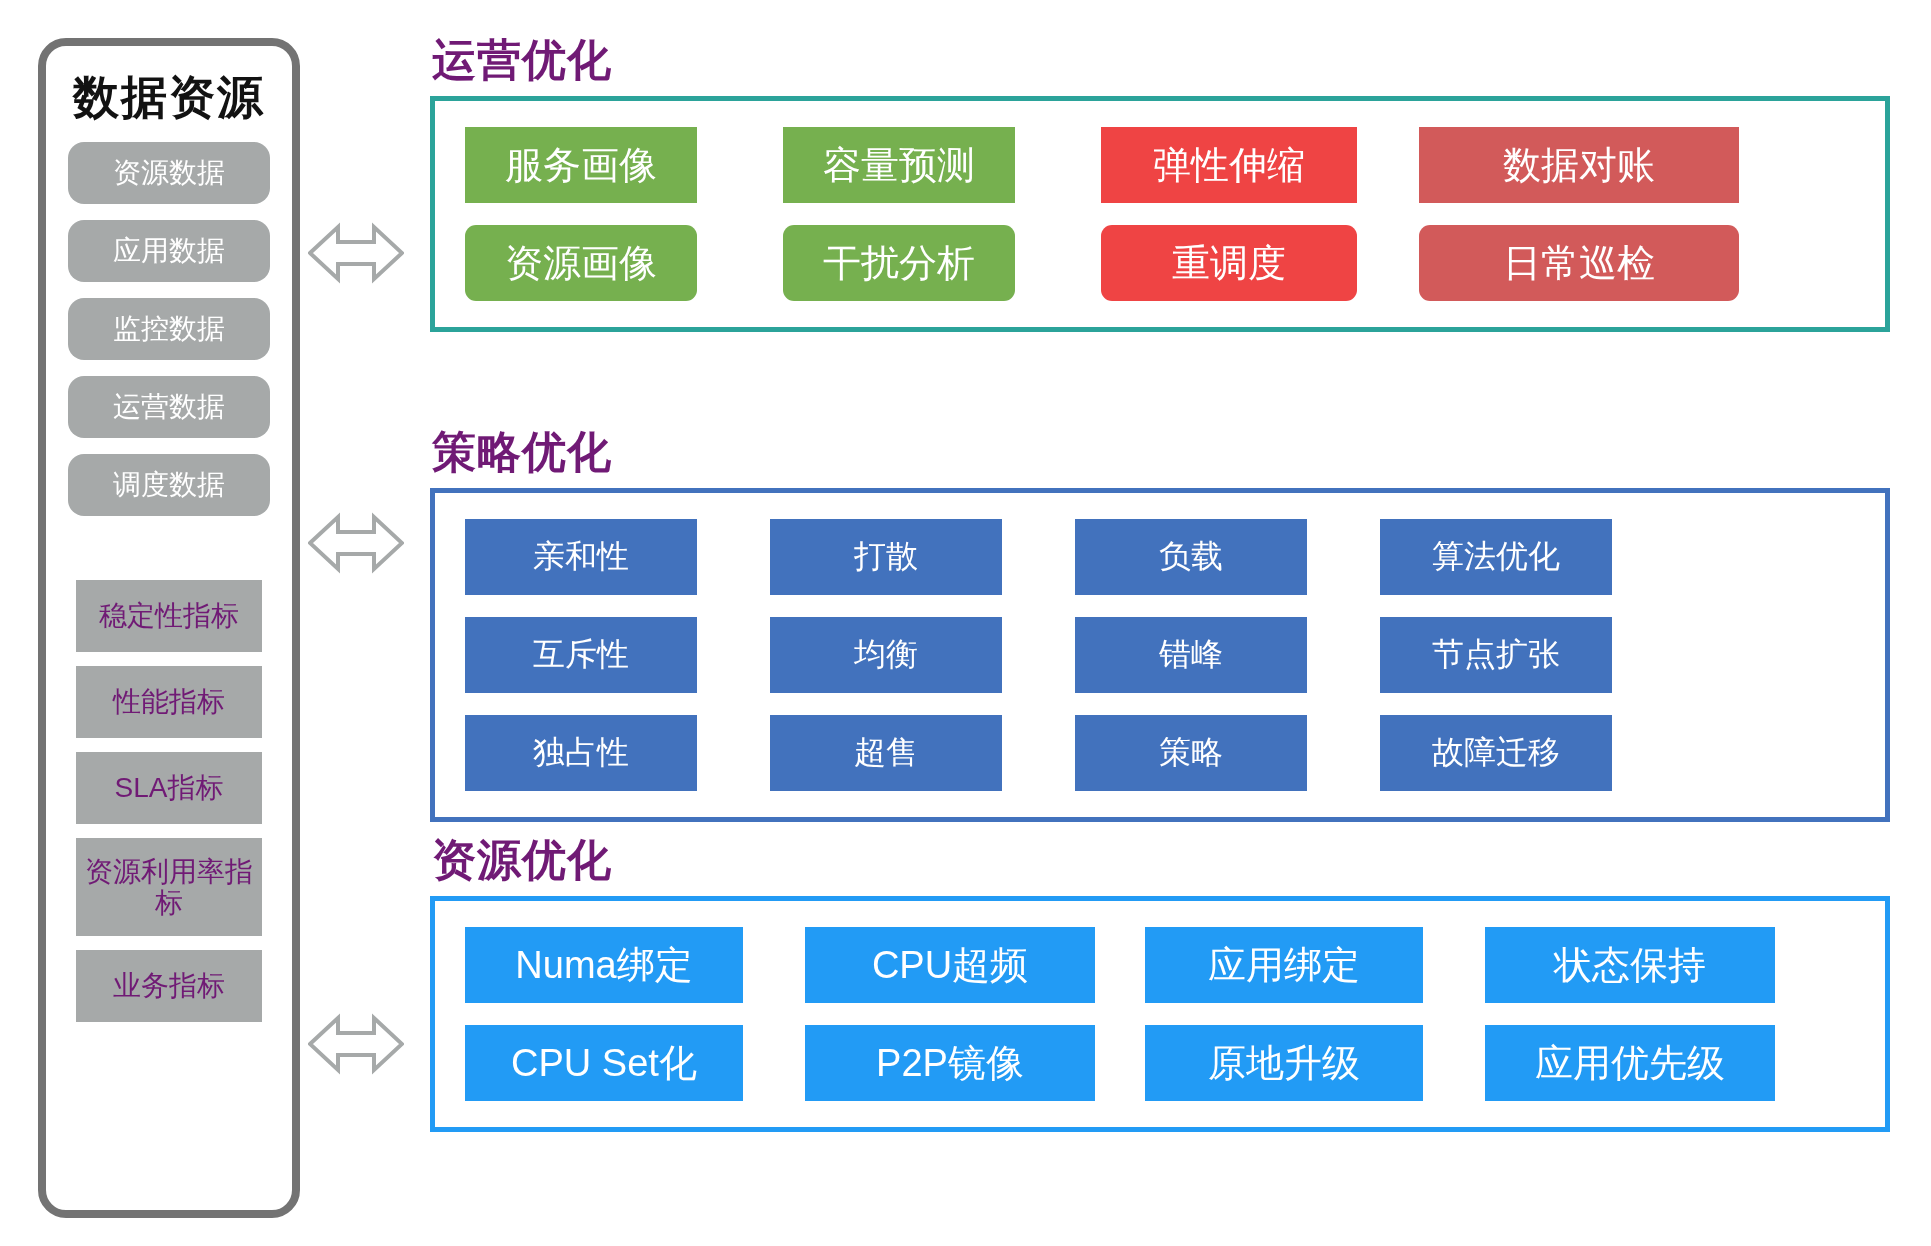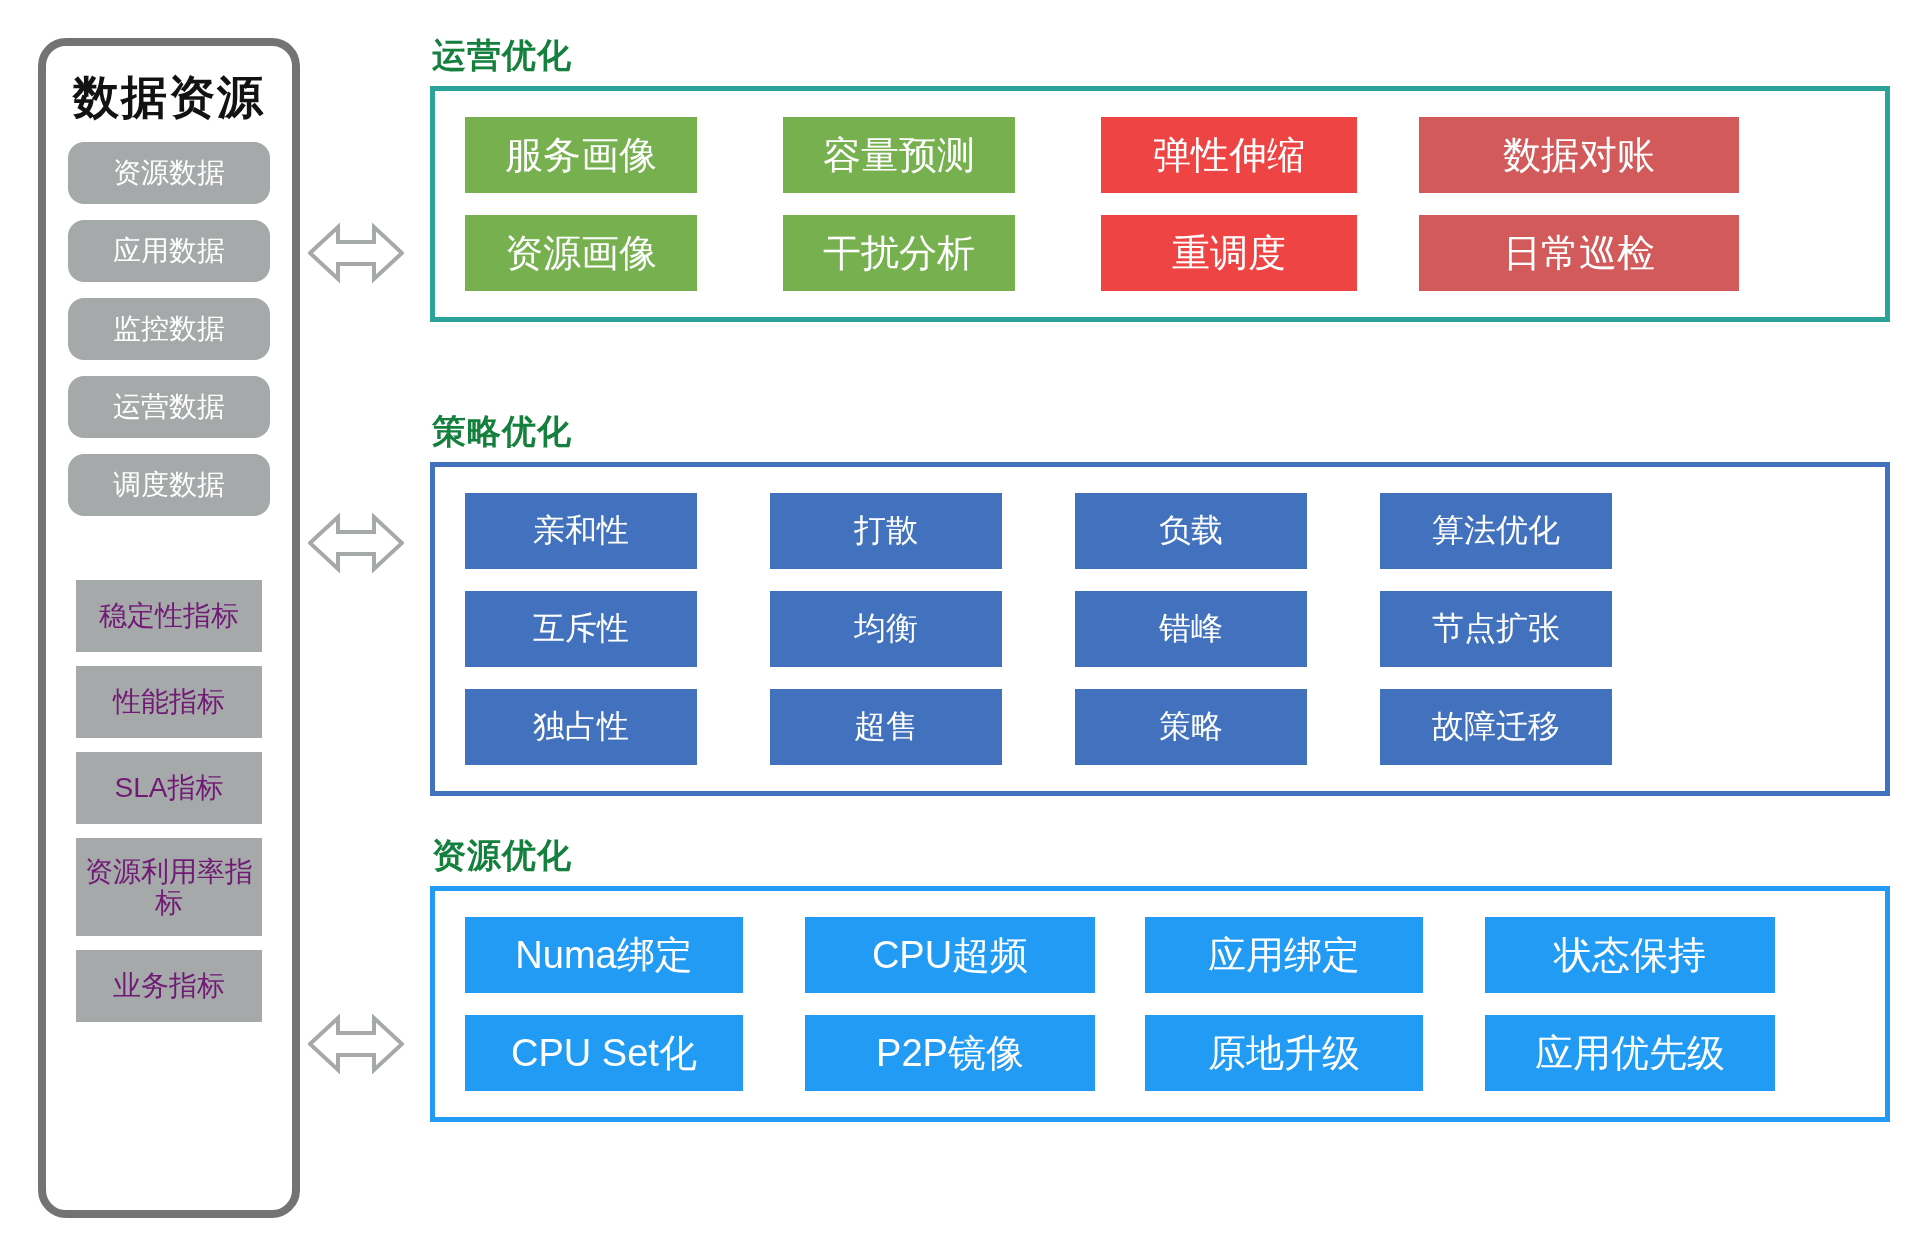--- a/index.html
+++ b/index.html
@@ -33,21 +33,21 @@
   }
   .metric.tall{min-height:98px;}
 
   
   .arrow{position:absolute;width:96px;height:62px;}
   .arrow svg{display:block;width:96px;height:62px;}
 
   
   .section{position:absolute;left:430px;}
   .section-title{
-    font-size:34px;font-weight:bold;color:#15803d;letter-spacing:1px;
+    font-size:44px;font-weight:bold;color:#701a75;letter-spacing:1px;
     line-height:1;margin:0 0 14px 2px;
   }
   .section-box{
     border:5px solid #22c55e;box-sizing:border-box;background:#ffffff;
     padding:26px 30px 26px 30px;
   }
   .box-teal{border-color:#2ba39a;}
   .box-blue{border-color:#4272bd;}
   .box-lightblue{border-color:#229bf5;}
 
@@ -58,40 +58,40 @@
     text-align:center;box-sizing:border-box;white-space:nowrap;
   }
 
   
   #sec-ops .col{width:318px;align-items:flex-start;}
   #sec-ops .tile{height:76px;font-size:38px;margin-bottom:22px;}
   #sec-ops .col:nth-child(1) .tile{width:232px;background:#76b04f;}
   #sec-ops .col:nth-child(2) .tile{width:232px;background:#76b04f;}
   #sec-ops .col:nth-child(3) .tile{width:256px;background:#ef4444;}
   #sec-ops .col:nth-child(4) .tile{width:320px;background:#d25a5a;}
-  #sec-ops .col .tile:last-child{margin-bottom:0;}
+  #sec-ops .col .tile:last-child{margin-bottom:0;border-radius:11px;}
 
   
   #sec-policy .col{width:305px;align-items:flex-start;}
   #sec-policy .tile{height:76px;width:232px;font-size:32px;
     margin-bottom:22px;background:#4272bd;}
   #sec-policy .col .tile:last-child{margin-bottom:0;}
 
   
   #sec-res .col{width:340px;align-items:flex-start;}
   #sec-res .tile{height:76px;font-size:38px;margin-bottom:22px;
     background:#229bf5;}
   #sec-res .col:nth-child(1) .tile{width:278px;}
   #sec-res .col:nth-child(2) .tile{width:290px;}
   #sec-res .col:nth-child(3) .tile{width:278px;}
   #sec-res .col:nth-child(4) .tile{width:290px;}
   #sec-res .col .tile:last-child{margin-bottom:0;}
 
   #sec-ops{top:38px;}
-  #sec-policy{top:414px;}
+  #sec-policy{top:430px;}
   #sec-res{top:838px;}
   #sec-ops .section-box{width:1460px;}
   #sec-policy .section-box{width:1460px;}
   #sec-res .section-box{width:1460px;}
 </style>
 </head>
 <body>
 
 <div id="sidebar">
   <div id="sidebar-title">数据资源</div>

